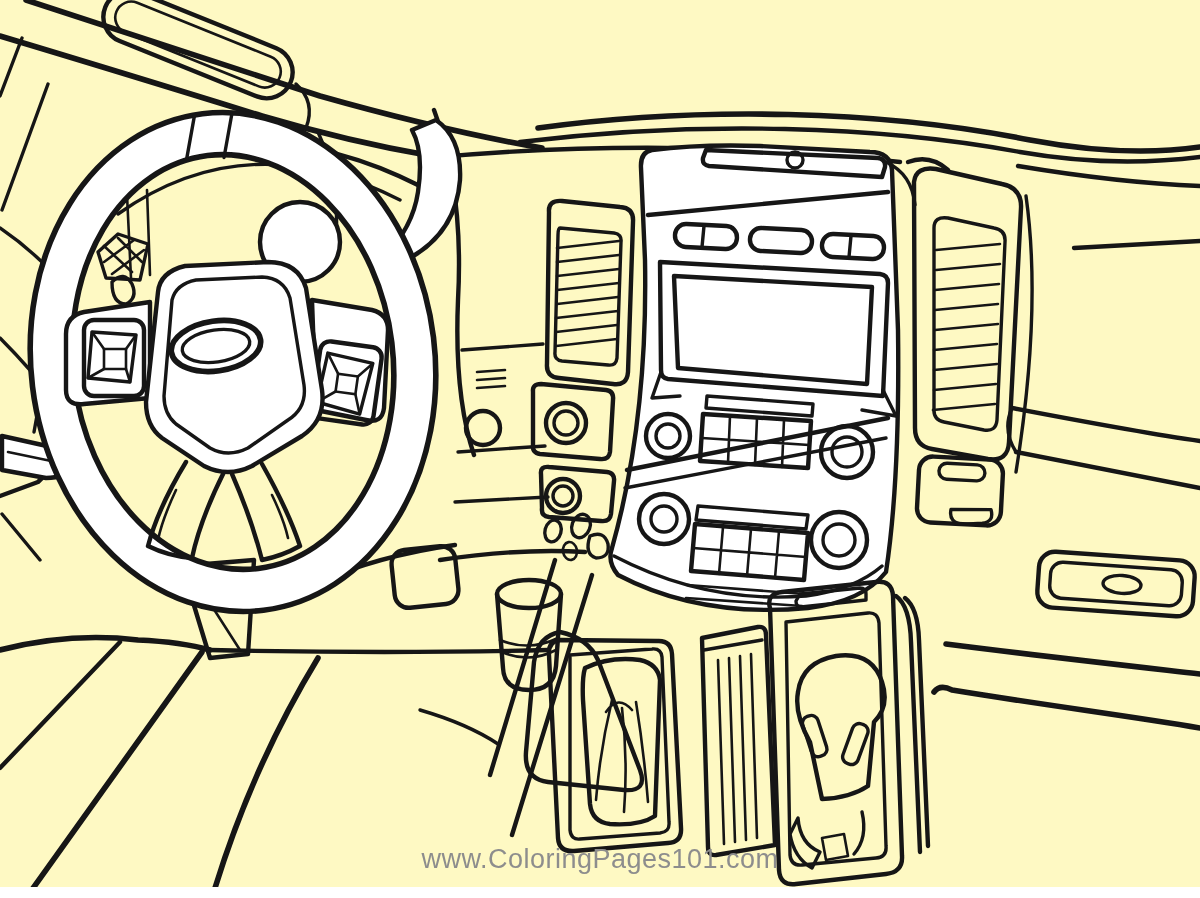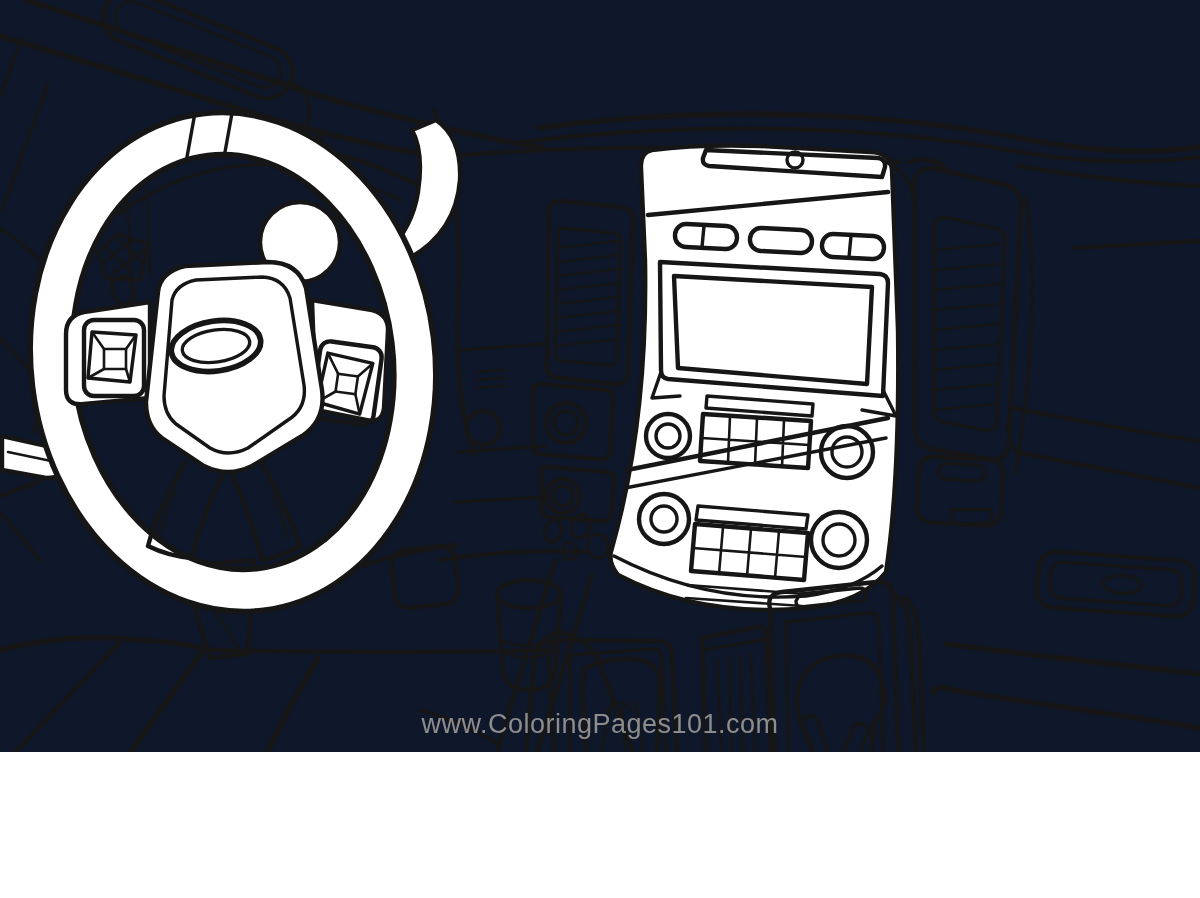--- a/index.html
+++ b/index.html
@@ -1,16 +1,16 @@
 <!DOCTYPE html>
 <html><head>
 <meta charset="utf-8">
 <style>
   html,body{margin:0;padding:0;background:#fff;}
-  .page{position:relative;width:1200px;height:752px;background:#0f172a;overflow:hidden;
+  .page{position:relative;width:1200px;height:887px;background:#fef9c3;overflow:hidden;
         font-family:"Liberation Sans", sans-serif;}
   svg{position:absolute;left:0;top:0;}
   svg *{fill:none;stroke:#161616;stroke-width:4.4;stroke-linecap:round;stroke-linejoin:round;}
   .fw{fill:#ffffff;}
   .b{stroke-width:5.6;}
   .m{stroke-width:3.4;}
   .t{stroke-width:2.6;}
   .footer{position:absolute;left:0;right:0;bottom:12px;text-align:center;
           font-size:27px;letter-spacing:.5px;color:#8d8d8d;}
 </style>

